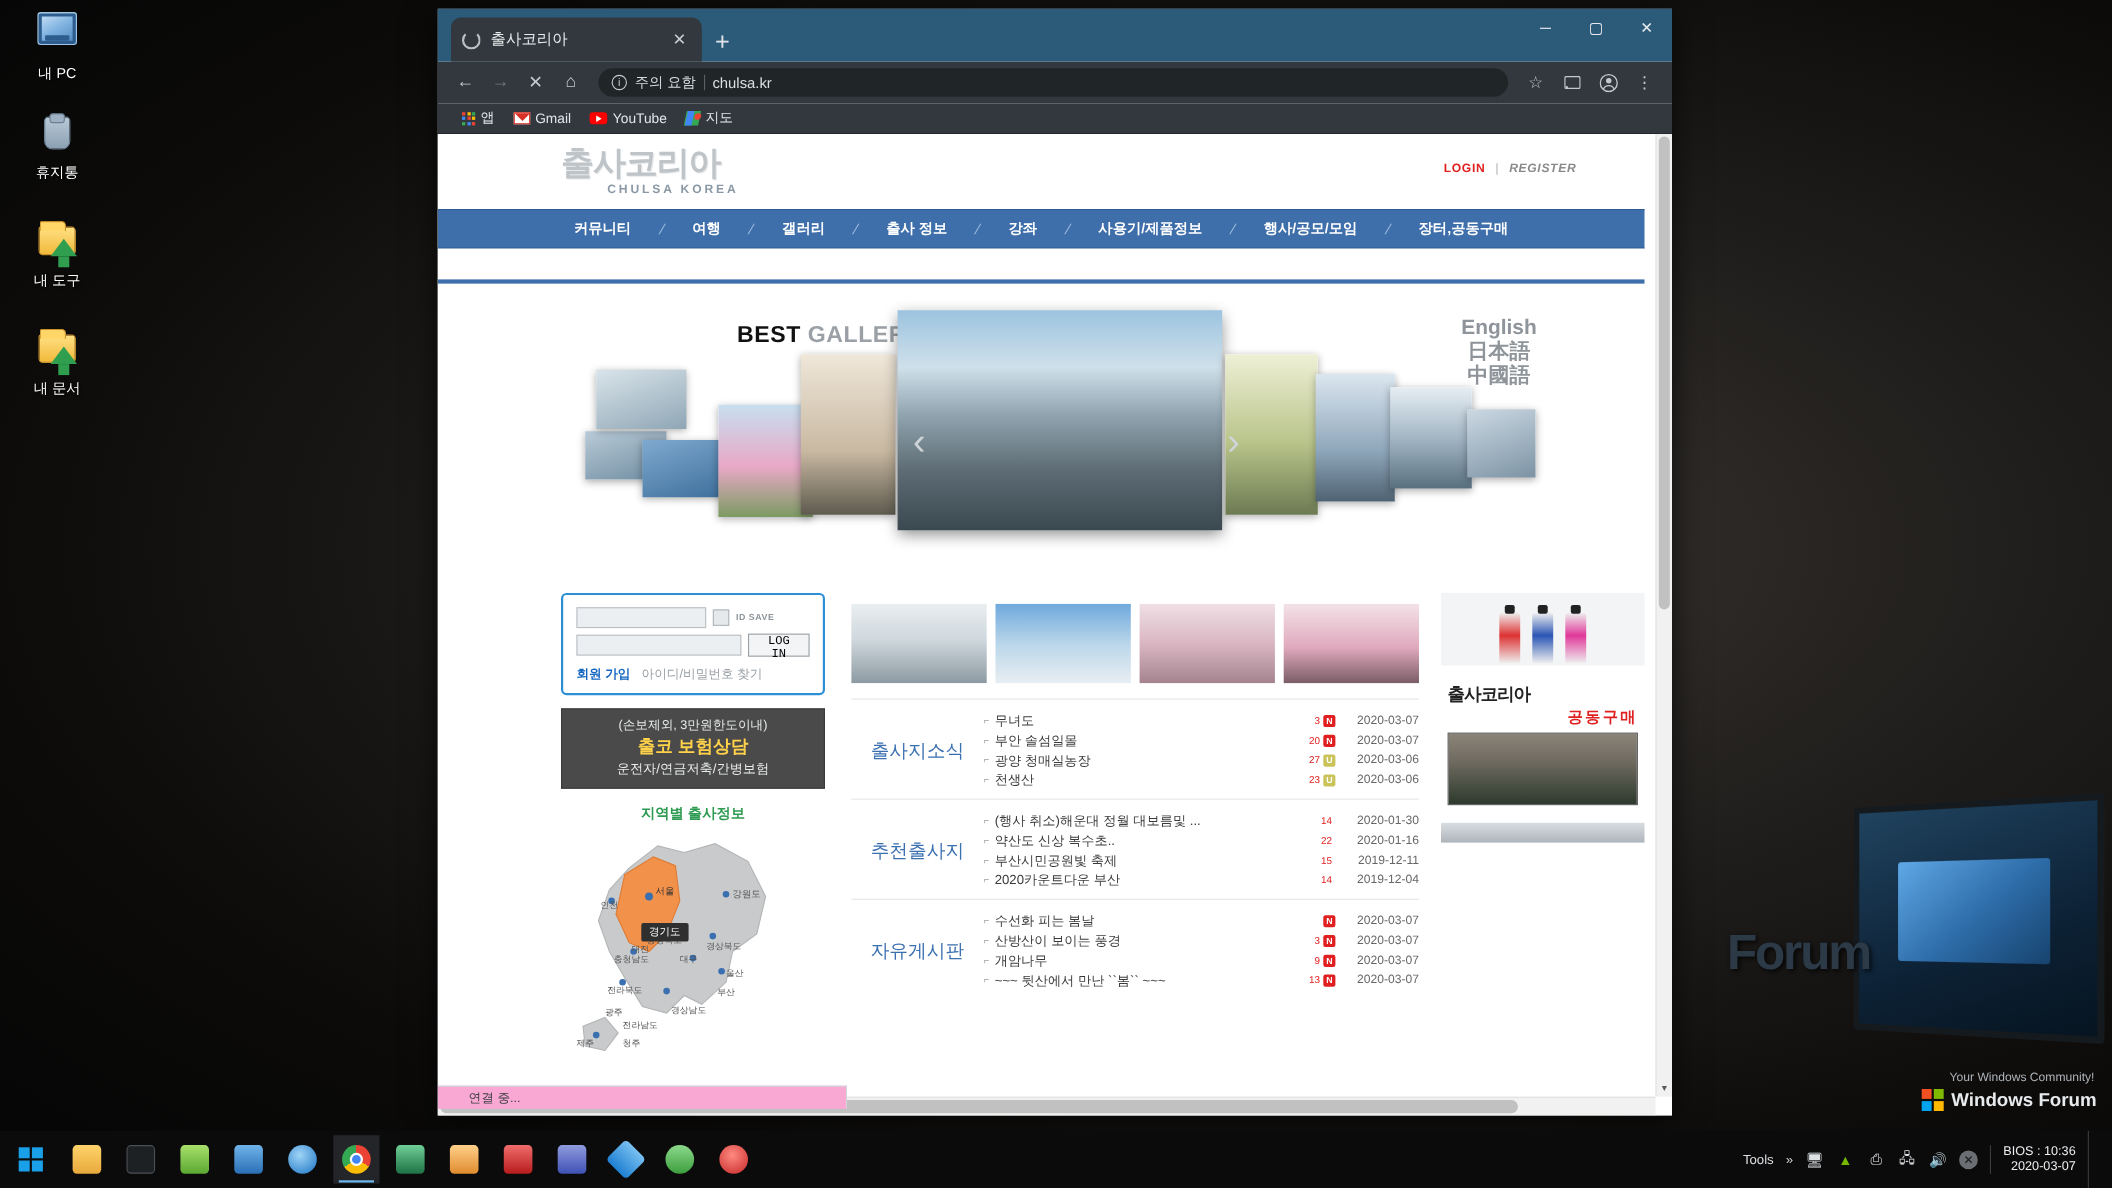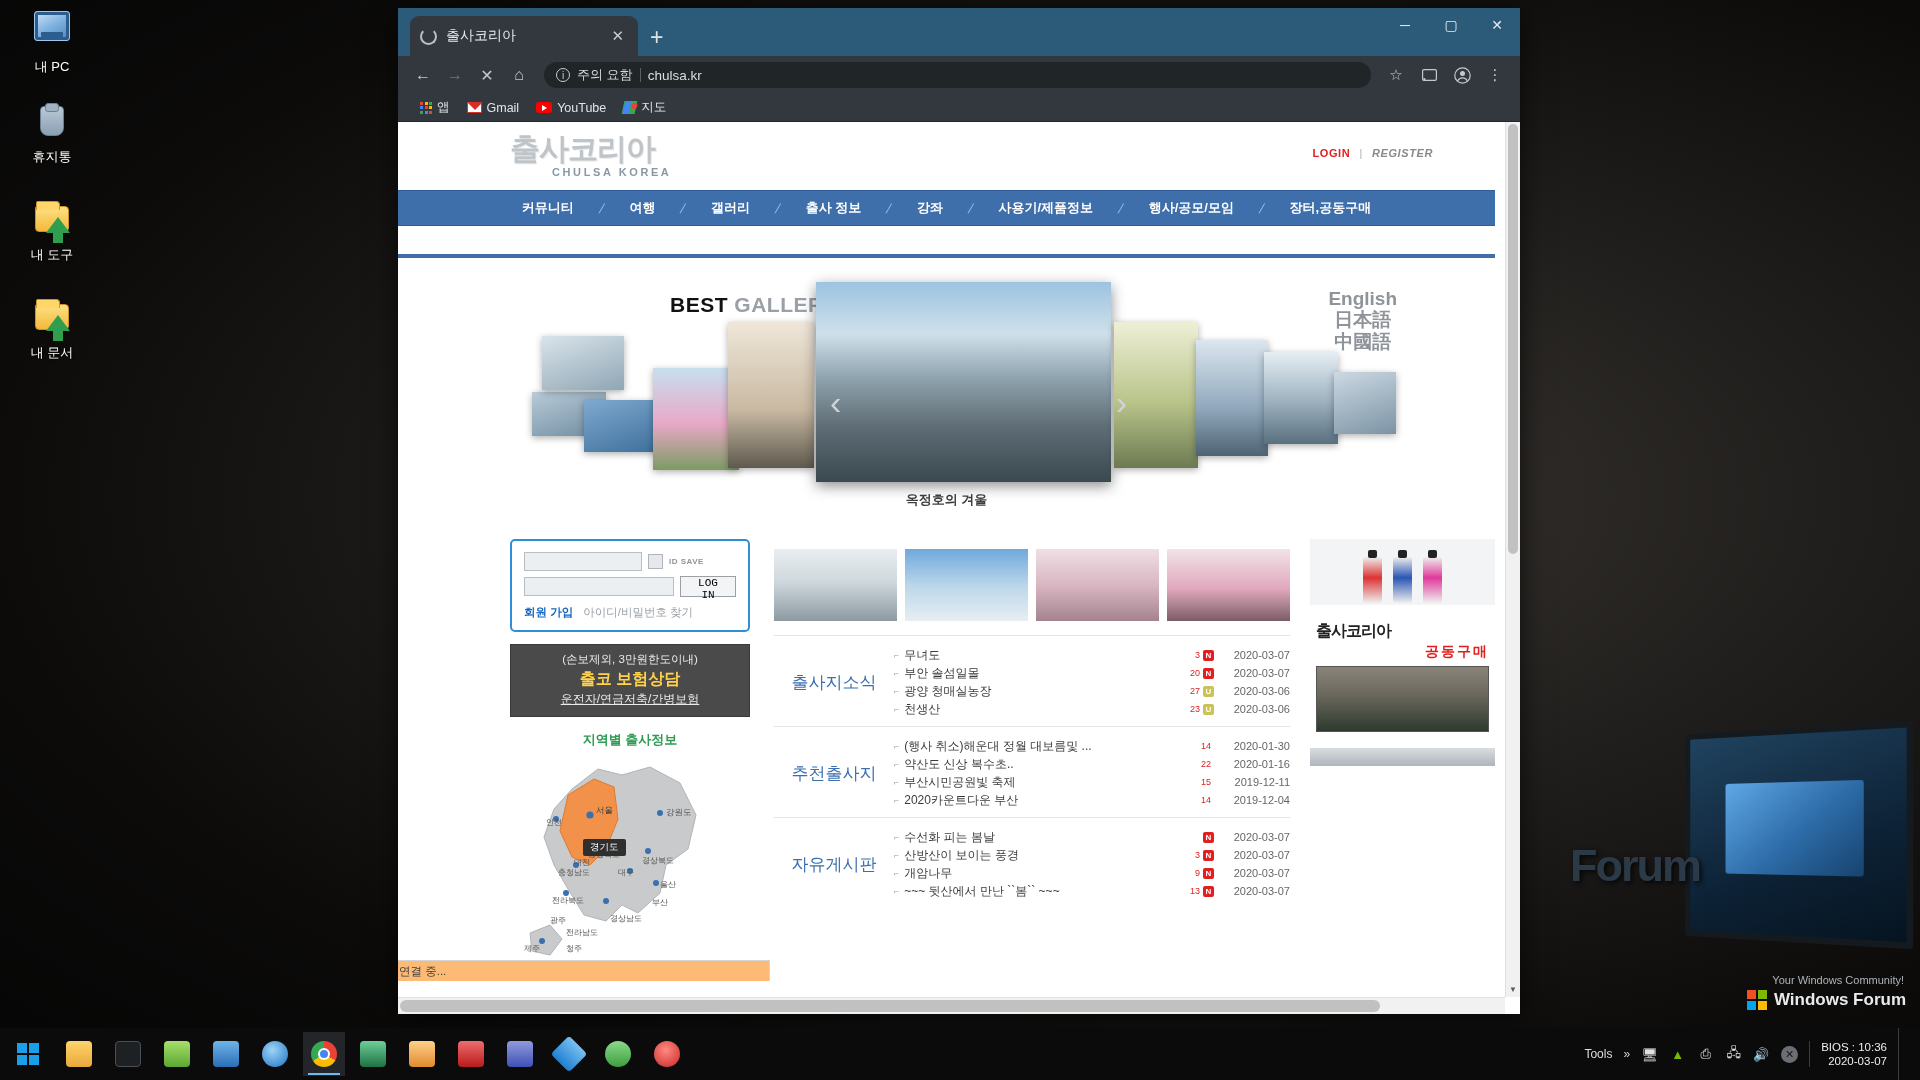--- a/index.html
+++ b/index.html
@@ -145,21 +145,21 @@
   .idsave-lbl{font-size:8px;color:#8e949a;font-weight:bold;letter-spacing:.5px;}
   .loginbtn{height:21px;border:1px solid #9aa0a6;background:#f2f4f5;font-size:11px;
     font-family:"Liberation Mono","DejaVu Sans Mono",monospace;padding:0 8px;cursor:pointer;}
   .lb-links{margin-top:8px;font-size:11.5px;display:flex;gap:10px;align-items:center;}
   .lb-links .join{color:#1566c0;font-weight:bold;cursor:pointer;}
   .lb-links .find{color:#9aa0a6;cursor:pointer;}
 
   .insbanner{margin-top:12px;background:#4a4a4a;border:1px solid #3a3a3a;padding:7px 6px 8px;text-align:center;cursor:pointer;}
   .insbanner .l1{color:#e9ebec;font-size:11.5px;}
   .insbanner .l2{color:#ffd24a;font-size:16px;font-weight:bold;margin:2px 0 1px;}
-  .insbanner .l3{color:#e9ebec;font-size:12px;text-decoration:underline;}
+  .insbanner .l3{color:#e9ebec;font-size:12px;}
 
   .maptitle{margin-top:14px;text-align:center;font-size:13px;font-weight:bold;color:#2e9b52;}
   .mapwrap{margin-top:4px;height:224px;position:relative;}
   .tooltip-geo{position:absolute;left:73px;top:86px;background:#2f2f2f;color:#fff;font-size:9.5px;
     padding:2px 7px;border-radius:2px;}
 
   .tabs{display:flex;height:30px;border-bottom:1px solid #3a3a3a;}
   .tab-i{flex:1;background:#3c3c3c;color:#e3e5e6;font-size:12.5px;font-weight:bold;
     display:flex;align-items:center;justify-content:center;border-right:1px solid #616161;cursor:pointer;}
   .tab-i:last-child{border-right:none;}
@@ -203,22 +203,22 @@
 
   
   .vscroll{position:absolute;right:0;top:0;bottom:17px;width:15px;background:#f1f1f1;border-left:1px solid #e0e0e0;}
   .vthumb{position:absolute;left:2px;right:2px;top:2px;height:430px;background:#c1c1c1;border-radius:7px;}
   .vup,.vdn{position:absolute;left:0;right:0;height:15px;display:flex;align-items:center;justify-content:center;
     font-size:8px;color:#5a5a5a;}
   .vup{top:0} .vdn{bottom:0}
   .hscroll{position:absolute;left:0;right:15px;bottom:0;height:17px;background:#f1f1f1;border-top:1px solid #e0e0e0;}
   .hthumb{position:absolute;top:2px;bottom:2px;left:2px;width:980px;background:#c1c1c1;border-radius:7px;}
 
-  .statusbar{position:absolute;left:0;bottom:33px;height:21px;background:#fdba74;border:1px solid #d3d5d8;
-    border-left:none;border-bottom:none;display:flex;align-items:center;padding:0 1px;
+  .statusbar{position:absolute;left:0;bottom:6px;height:21px;background:#f9a8d4;border:1px solid #d3d5d8;
+    border-left:none;border-bottom:none;display:flex;align-items:center;padding:0 28px;
     font-size:11.5px;color:#3c4043;min-width:372px;}
 
   
   .wf-art{position:absolute;right:0;bottom:52px;width:352px;height:300px;}
   .wf-word{position:absolute;left:2px;top:112px;font-size:45px;font-weight:bold;color:#2c3a47;
     letter-spacing:-2px;text-shadow:2px 2px 5px rgba(0,0,0,.8);}
   .wf-sub{position:absolute;right:16px;bottom:42px;font-size:11px;color:#aeb4ba;}
   .wf-logo{position:absolute;right:14px;bottom:18px;font-size:17px;font-weight:bold;color:#e8ebee;
     display:flex;align-items:center;gap:7px;}
   .wf-flag{display:grid;grid-template-columns:9px 9px;grid-template-rows:9px 9px;gap:2px;}
@@ -439,21 +439,20 @@
             <div class="ph" style="left:330px;top:42px;width:86px;height:146px;background:linear-gradient(180deg,#efe7d9,#c9b9a2 60%,#5e5a4e);"></div>
             <div class="ph" style="left:418px;top:2px;width:295px;height:200px;background:linear-gradient(180deg,#9cc3e0 0%,#cfe0ea 26%,#8fa3ae 48%,#5f6e76 72%,#3a4850 100%);box-shadow:0 4px 13px rgba(0,0,0,.45);"></div>
             <div class="ph" style="left:716px;top:42px;width:84px;height:146px;background:linear-gradient(180deg,#eef0d6,#b9c48a 55%,#6c7a52);"></div>
             <div class="ph" style="left:798px;top:60px;width:72px;height:116px;background:linear-gradient(180deg,#dbe6ef,#8fa7bb 60%,#4e6272);"></div>
             <div class="ph" style="left:866px;top:72px;width:74px;height:92px;background:linear-gradient(180deg,#e6eef4,#a3b6c4 50%,#59707f);"></div>
             <div class="ph" style="left:936px;top:92px;width:62px;height:62px;background:linear-gradient(160deg,#ccd9e3,#7c93a4);"></div>
           </div>
 
           <div class="arrowL">‹</div>
           <div class="arrowR">›</div>
-          <div class="hero-cap">옥정호의 겨울</div>
         </div>
 
         <div class="main">
 
           <div class="col-left">
 
             <div class="loginbox">
               <div class="lb-row">
                 <input type="text" placeholder="" style="">
                 <span class="idsave"></span>

